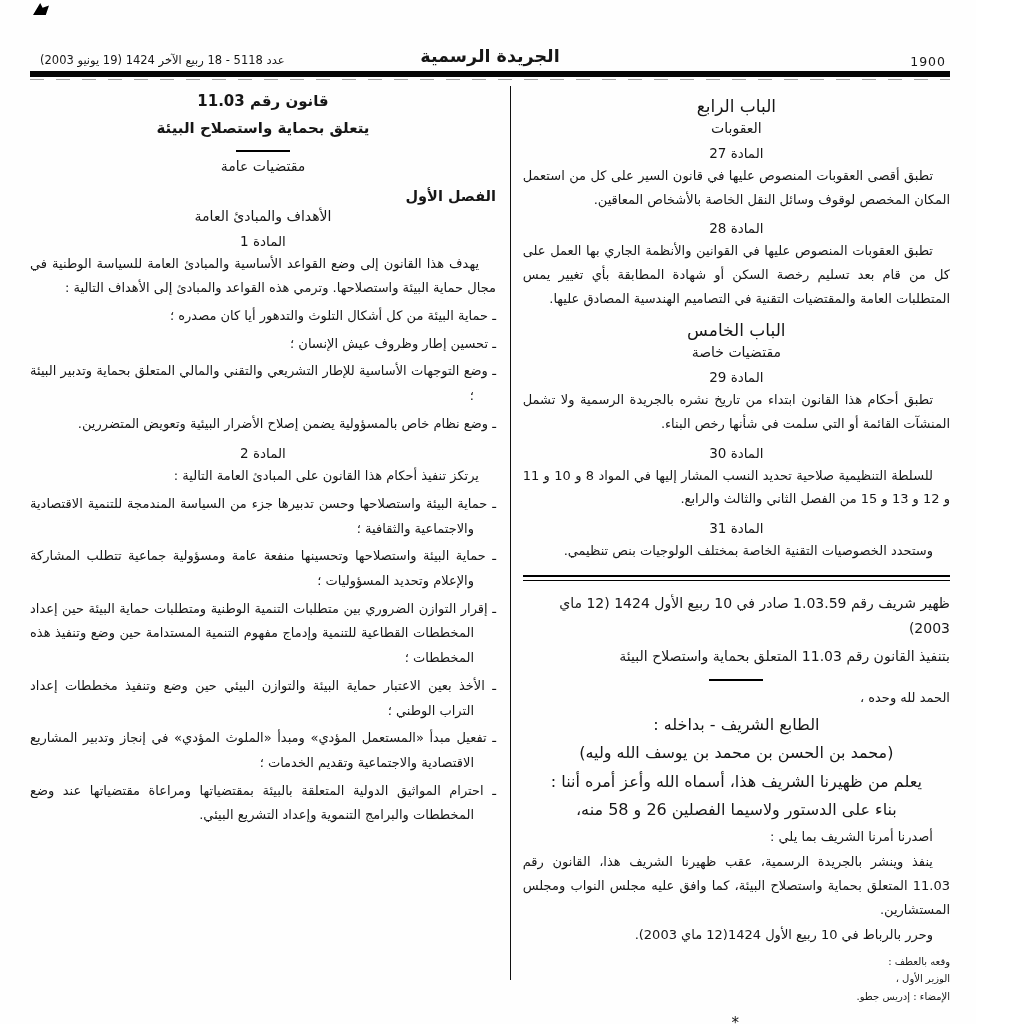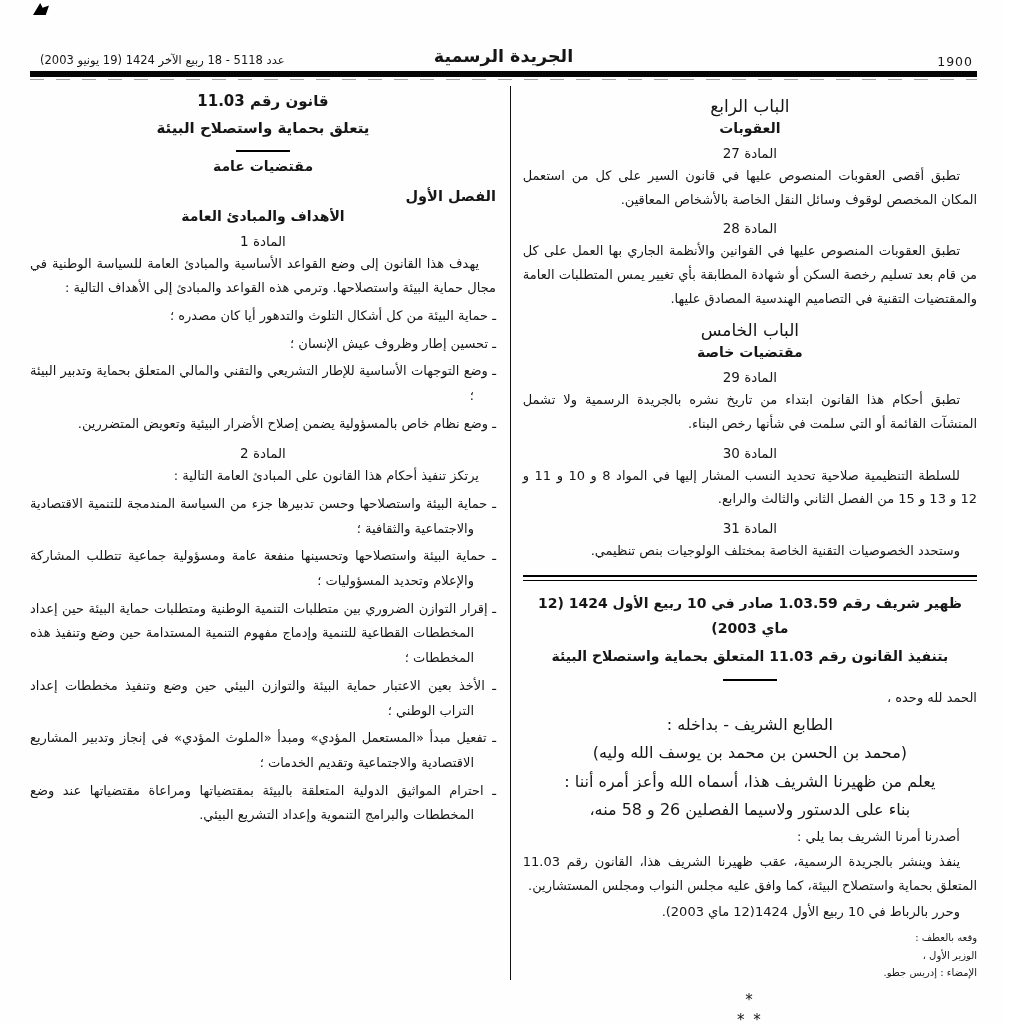--- a/index.html
+++ b/index.html
@@ -1,21 +1,21 @@
 <!DOCTYPE html>
 <html lang="ar"><head>
 <meta charset="utf-8">
 <style>
   html,body{margin:0;padding:0;}
   body{
     width:1024px;height:1024px;overflow:hidden;
     background:#ffffff;color:#161616;
     font-family:"DejaVu Sans", sans-serif;
   }
-  .page{position:relative;width:976px;height:1024px;background:#fefefe;padding-left:27px;}
+  .page{position:relative;width:976px;height:1024px;background:#fefefe;}
   .corner-mark{
     position:absolute;left:33px;top:3px;width:16px;height:12px;background:#000;
     clip-path:polygon(0 100%,45% 0,60% 40%,100% 20%,80% 100%);
   }
   
   .masthead{position:absolute;top:46px;left:32px;right:28px;height:24px;}
   .masthead .issue{
     position:absolute;left:8px;top:7px;font-size:11.5px;direction:rtl;white-space:nowrap;
   }
   .masthead .gz-title{
@@ -30,35 +30,35 @@
   .columns{
     position:absolute;top:86px;left:30px;right:26px;bottom:44px;
     display:flex;align-items:stretch;
   }
   .col{direction:rtl;}
   .col-law{flex:0 0 466px;}
   .col-divider{width:2px;background:#111;margin:0 12px 0 14px;}
   .col-pen{flex:1 1 auto;min-width:0;}
   
   .part-title{text-align:center;font-weight:normal;font-size:17px;margin:10px 0 4px;}
-  .part-sub{text-align:center;font-weight:bold;font-size:14px;margin:4px 0 2px;}
+  .part-sub{text-align:center;font-weight:normal;font-size:14px;margin:4px 0 2px;}
   .art-label{text-align:center;font-size:13.5px;margin:9px 0 3px;}
   .body-p{font-size:13px;line-height:1.82;text-align:justify;margin:0 0 2px;text-indent:17px;}
   .col-law .body-p{line-height:1.9;}
   .bullet{
     font-size:13px;line-height:1.9;text-align:justify;margin:3px 0;
     padding-right:22px;text-indent:-22px;
   }
   
   .law-title{text-align:center;font-weight:bold;font-size:15px;line-height:1.55;margin-top:4px;}
   .short-rule{width:54px;height:2px;background:#000;margin:9px auto 6px;}
   .chap-title{text-align:right;font-weight:bold;font-size:14.5px;margin:14px 0 2px;}
   
   .double-rule{border-top:2px solid #000;border-bottom:1px solid #000;height:3px;margin:12px 0 10px;}
-  .dahir-title{text-align:center;font-weight:bold;font-size:14px;line-height:1.85;margin:2px 0 0;}
+  .dahir-title{font-weight:normal;font-size:14px;line-height:1.85;margin:2px 0 0;}
   .center-line{text-align:center;font-size:16px;line-height:1.72;margin:1px 0;}
   .right-line{text-align:right;font-size:13px;line-height:1.72;margin:4px 0 1px;}
   .sig{width:170px;font-size:10px;line-height:1.75;text-align:right;margin-top:6px;padding-left:6px;}
   .stars{text-align:center;font-size:15px;line-height:1.35;margin-top:8px;letter-spacing:2px;}
 </style>
 </head>
 <body>
 
 <div class="page">
   <div class="corner-mark"></div>

